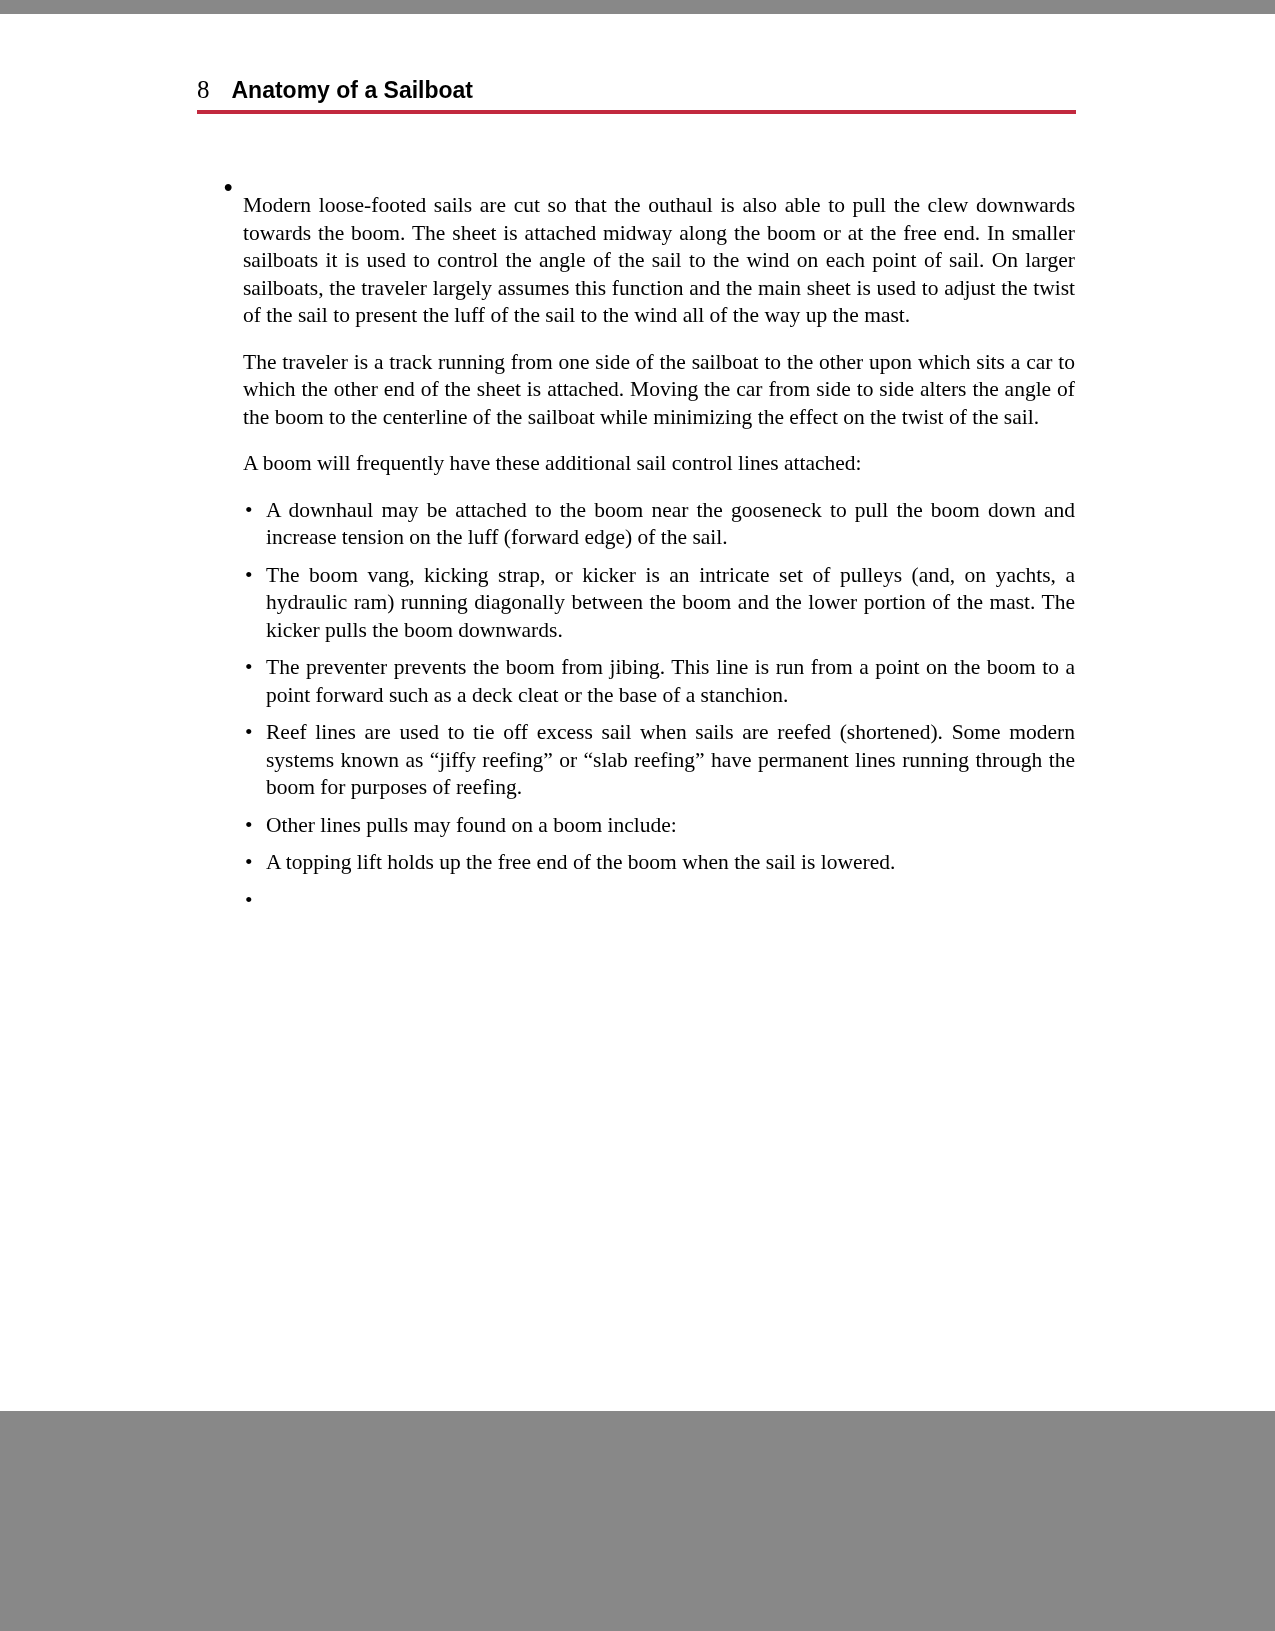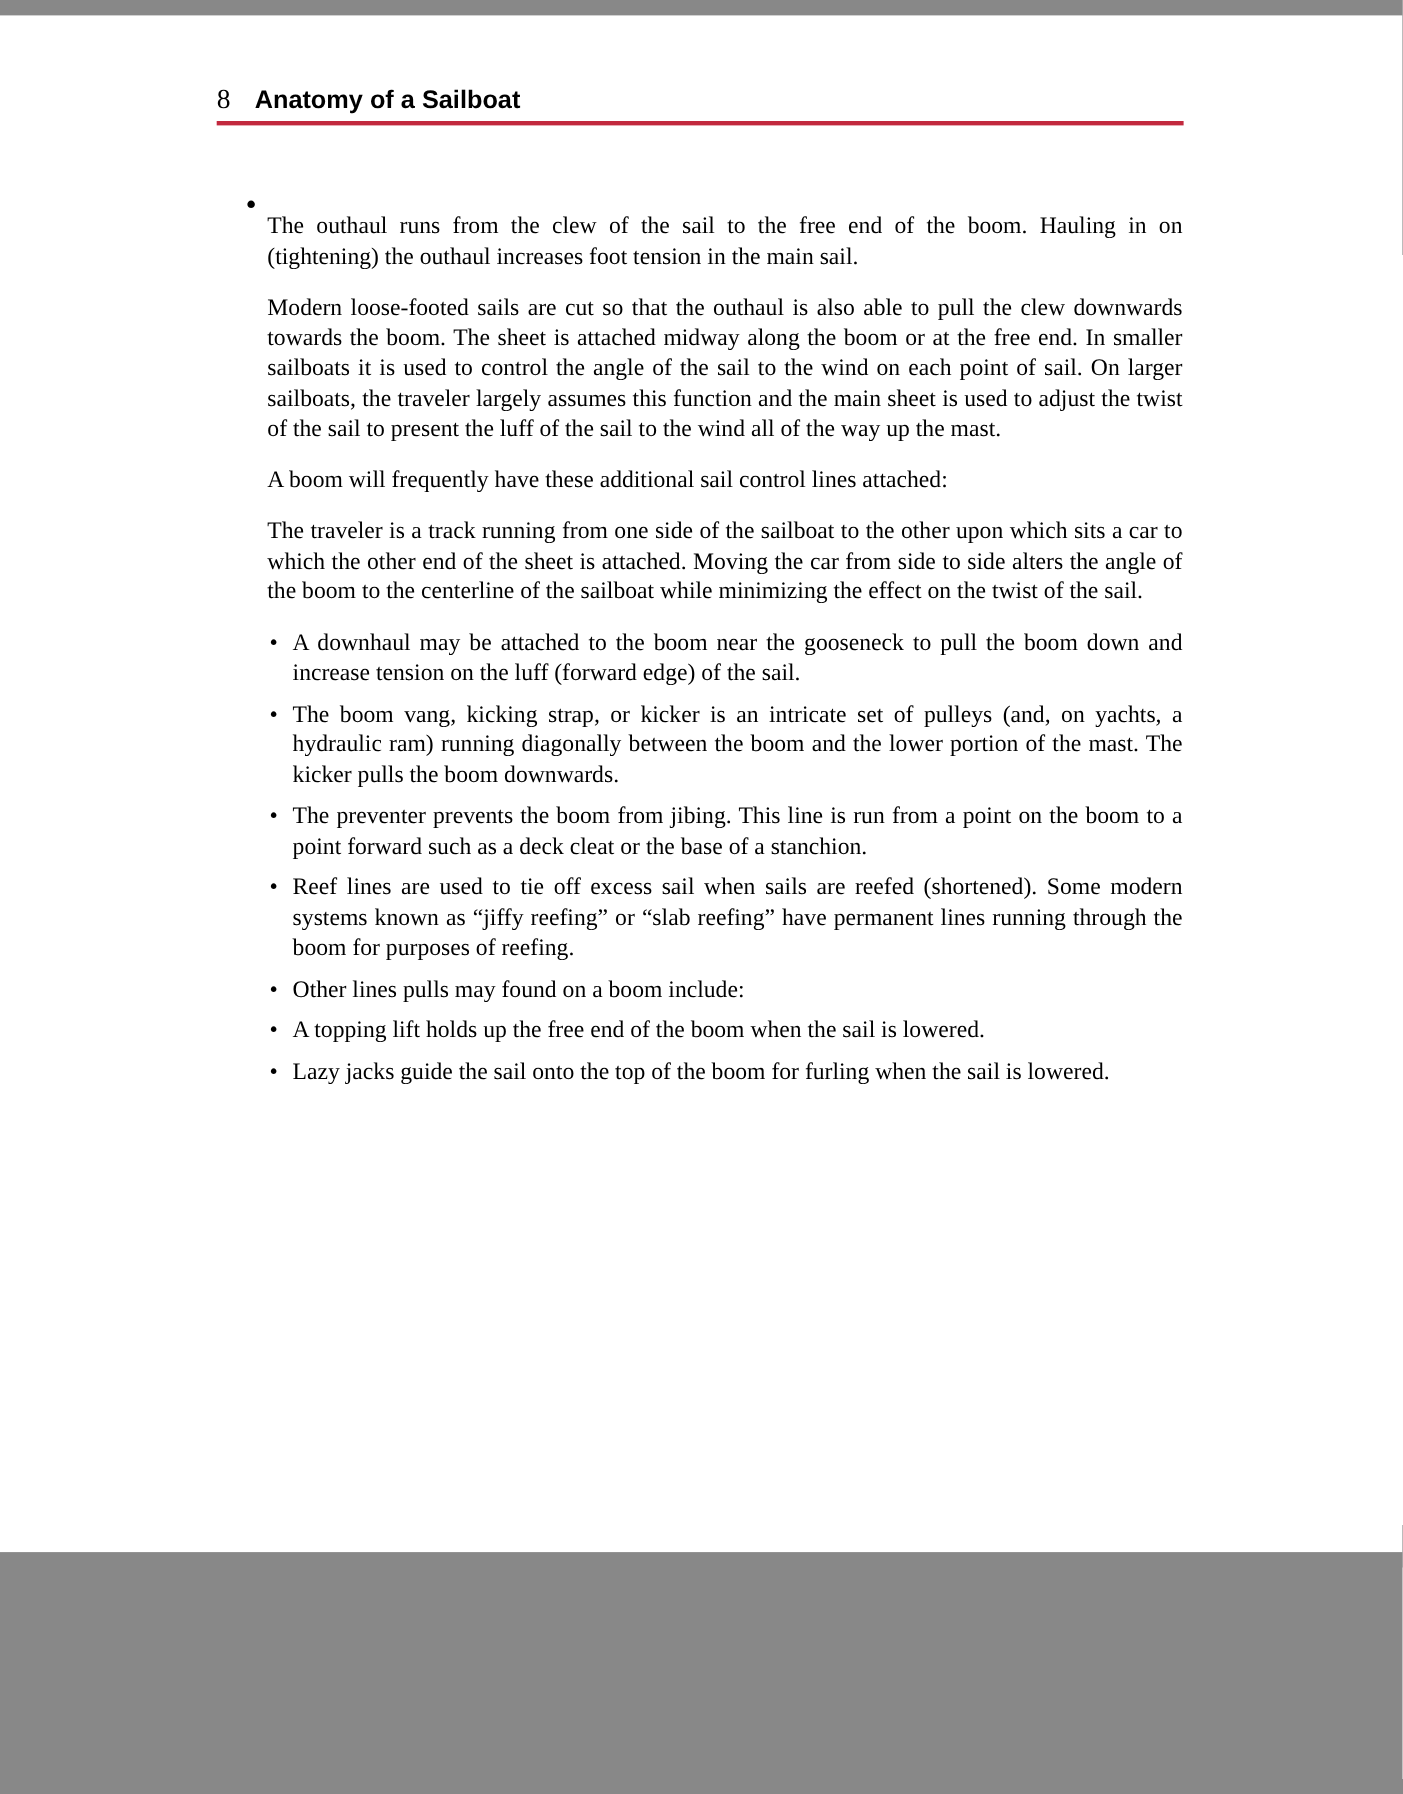--- a/index.html
+++ b/index.html
@@ -76,33 +76,32 @@
   <div class="running-header">
     <span class="pagenum">8</span><span class="chapter">Anatomy of a Sailboat</span>
   </div>
   <div class="header-rule" style="background: rgb(194, 41, 62);"></div>
 
   <div class="content">
     <h2 class="section-heading">
       <span class="hmarker">•</span>
     </h2>
 
-    <p>The outhaul runs from the clew of the sail to the free end of the boom. Hauling in on (tightening) the outhaul increases foot tension in the main sail.</p>
     <p>Modern loose-footed sails are cut so that the outhaul is also able to pull the clew downwards towards the boom. The sheet is attached midway along the boom or at the free end. In smaller sailboats it is used to control the angle of the sail to the wind on each point of sail. On larger sailboats, the traveler largely assumes this function and the main sheet is used to adjust the twist of the sail to present the luff of the sail to the wind all of the way up the mast.</p>
+    <p>The traveler is a track running from one side of the sailboat to the other upon which sits a car to which the other end of the sheet is attached. Moving the car from side to side alters the angle of the boom to the centerline of the sailboat while minimizing the effect on the twist of the sail.</p>
     <p>A boom will frequently have these additional sail control lines attached:</p>
-    <p>The traveler is a track running from one side of the sailboat to the other upon which sits a car to which the other end of the sheet is attached. Moving the car from side to side alters the angle of the boom to the centerline of the sailboat while minimizing the effect on the twist of the sail.</p>
 
     <ul>
       <li><span class="marker">•</span><span>A downhaul may be attached to the boom near the gooseneck to pull the boom down and increase tension on the luff (forward edge) of the sail.</span></li>
       <li><span class="marker">•</span><span>The boom vang, kicking strap, or kicker is an intricate set of pulleys (and, on yachts, a hydraulic ram) running diagonally between the boom and the lower portion of the mast. The kicker pulls the boom downwards.</span></li>
       <li><span class="marker">•</span><span>The preventer prevents the boom from jibing. This line is run from a point on the boom to a point forward such as a deck cleat or the base of a stanchion.</span></li>
       <li><span class="marker">•</span><span>Reef lines are used to tie off excess sail when sails are reefed (shortened). Some modern systems known as “jiffy reefing” or “slab reefing” have permanent lines running through the boom for purposes of reefing.</span></li>
       <li><span class="marker">•</span><span>Other lines pulls may found on a boom include:</span></li>
       <li><span class="marker">•</span><span>A topping lift holds up the free end of the boom when the sail is lowered.</span></li>
-      <li><span class="marker">•</span><span>Lazy jacks guide the sail onto the top of the boom for furling when the sail is lowered.</span></li>
+      <li><span class="marker">•</span></li>
     </ul>
   </div>
 
   <div class="watermark">
     <svg viewBox="0 0 1275 1631" xmlns="http://www.w3.org/2000/svg">
       <defs>
         <linearGradient id="wmgrad" gradientUnits="userSpaceOnUse" x1="0" y1="1479" x2="0" y2="1587">
           <stop offset="0" stop-color="#ffffff"></stop>
           <stop offset="0.537" stop-color="#ffffff"></stop>
           <stop offset="0.537" class="wm-blue-stop" stop-color="#5fa3c8"></stop>

